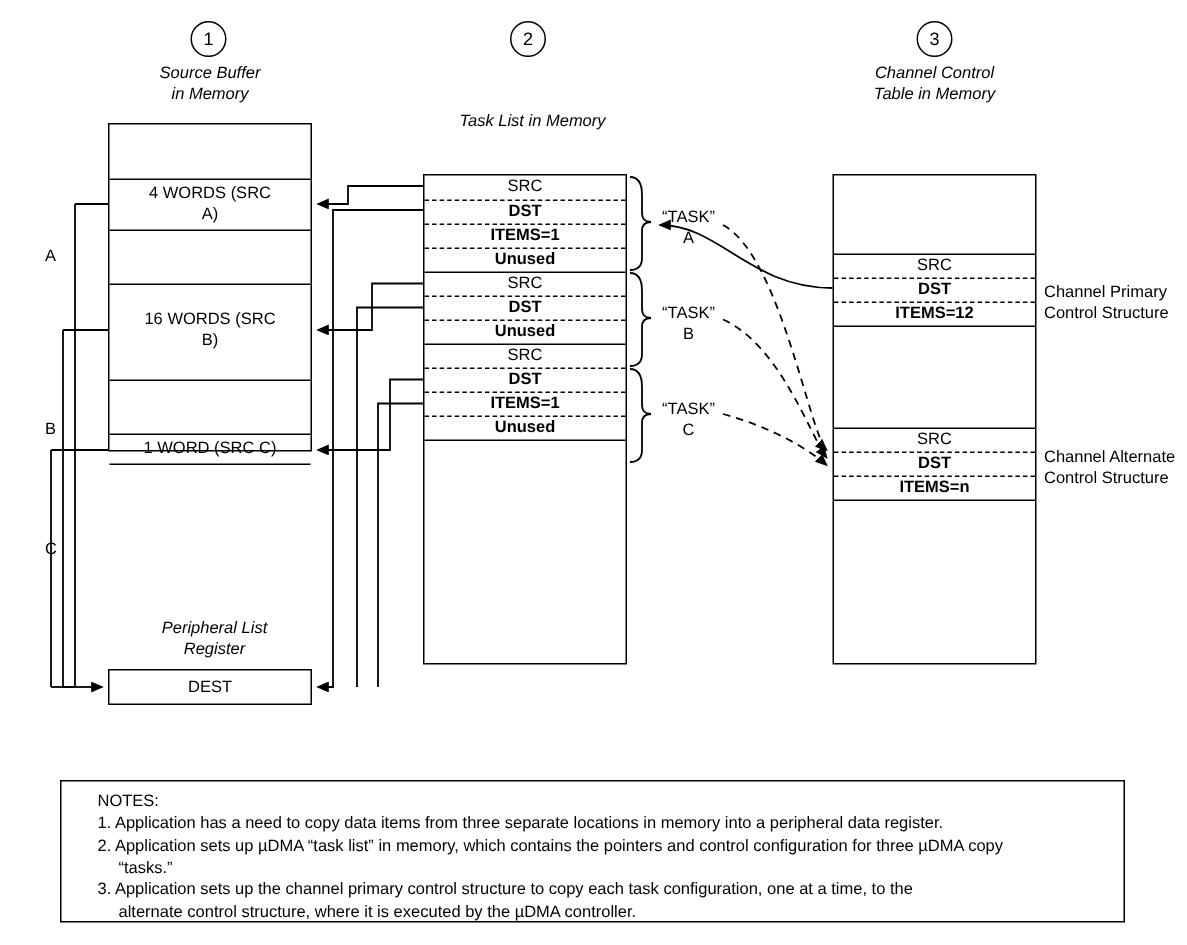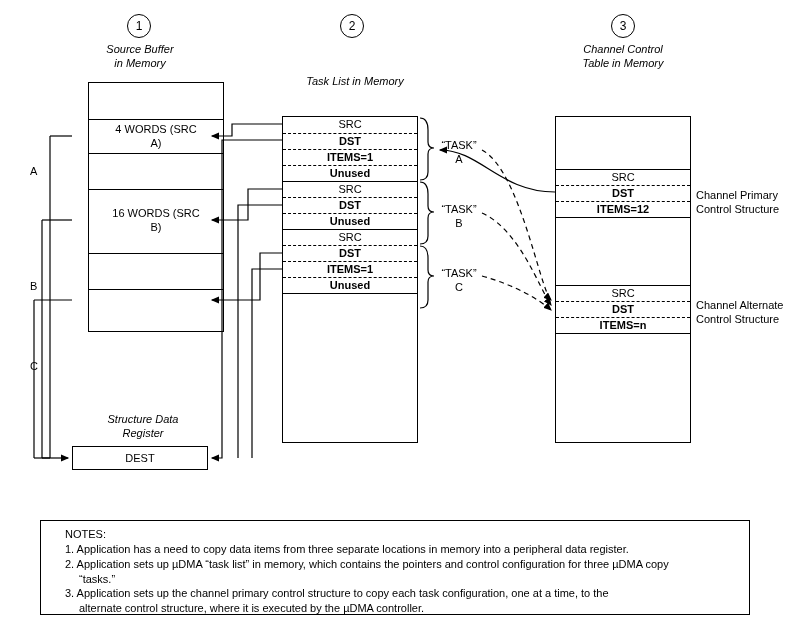--- a/index.html
+++ b/index.html
@@ -93,41 +93,44 @@
   </div>
 
   <div class="circle" style="left:611px; top:14px;">
     <span>3</span>
   </div>
   <div class="header" style="left:563px; top:42px; width:120px;">
     <span>Channel Control</span><br>
     <span>Table in Memory</span>
   </div>
 
-  <div class="box" style="left:88px; top:82px; width:136px; height:250px;">
+  <div class="box" style="left:72px; top:82px; width:136px; height:219px;">
     <div style="height:36px;"></div>
     <div class="row" style="height:34px; line-height:14px; padding-top:2px;">
       <span>4 WORDS (SRC</span><br>
       <span>A)</span>
     </div>
     <div class="row" style="height:36px;"></div>
     <div class="row" style="height:64px; line-height:14px; padding-top:16px;">
       <span>16 WORDS (SRC</span><br>
       <span>B)</span>
     </div>
     <div class="row" style="height:36px;"></div>
+    <div class="row" style="height:20px; line-height:18px;">
+      <span>1 WORD (SRC C)</span>
+    </div>
     <div class="row" style="height:76px; border-bottom:none;"></div>
   </div>
 
   <div class="label-abs" style="left:30px; top:165px;">A</div>
   <div class="label-abs" style="left:30px; top:280px;">B</div>
   <div class="label-abs" style="left:30px; top:360px;">C</div>
 
   <div class="header" style="left:88px; top:412px; width:110px;">
-    <span>Structure Data</span><br>
+    <span>Peripheral List</span><br>
     <span>Register</span>
   </div>
   <div class="box" style="left:72px; top:446px; width:136px; height:24px; text-align:center; line-height:22px;">
     <span>DEST</span>
   </div>
 
   <div class="box" style="left:282px; top:116px; width:136px; height:327px;">
 
     <div class="row first">SRC</div>
     <div class="dashrow">DST</div>

